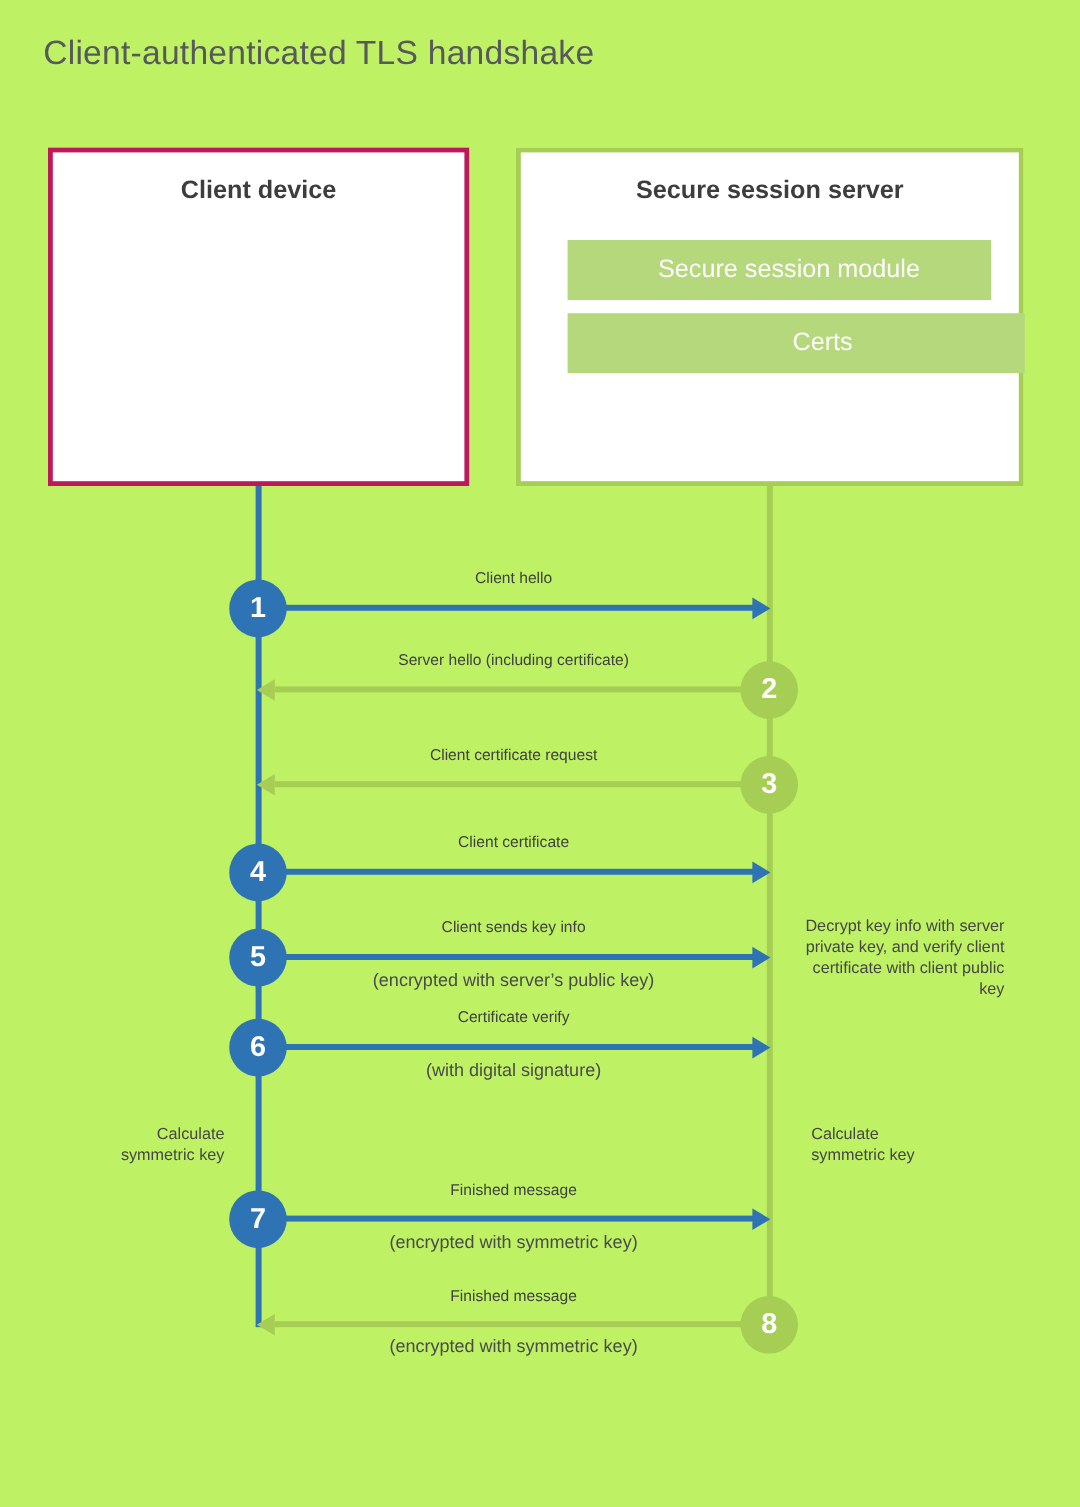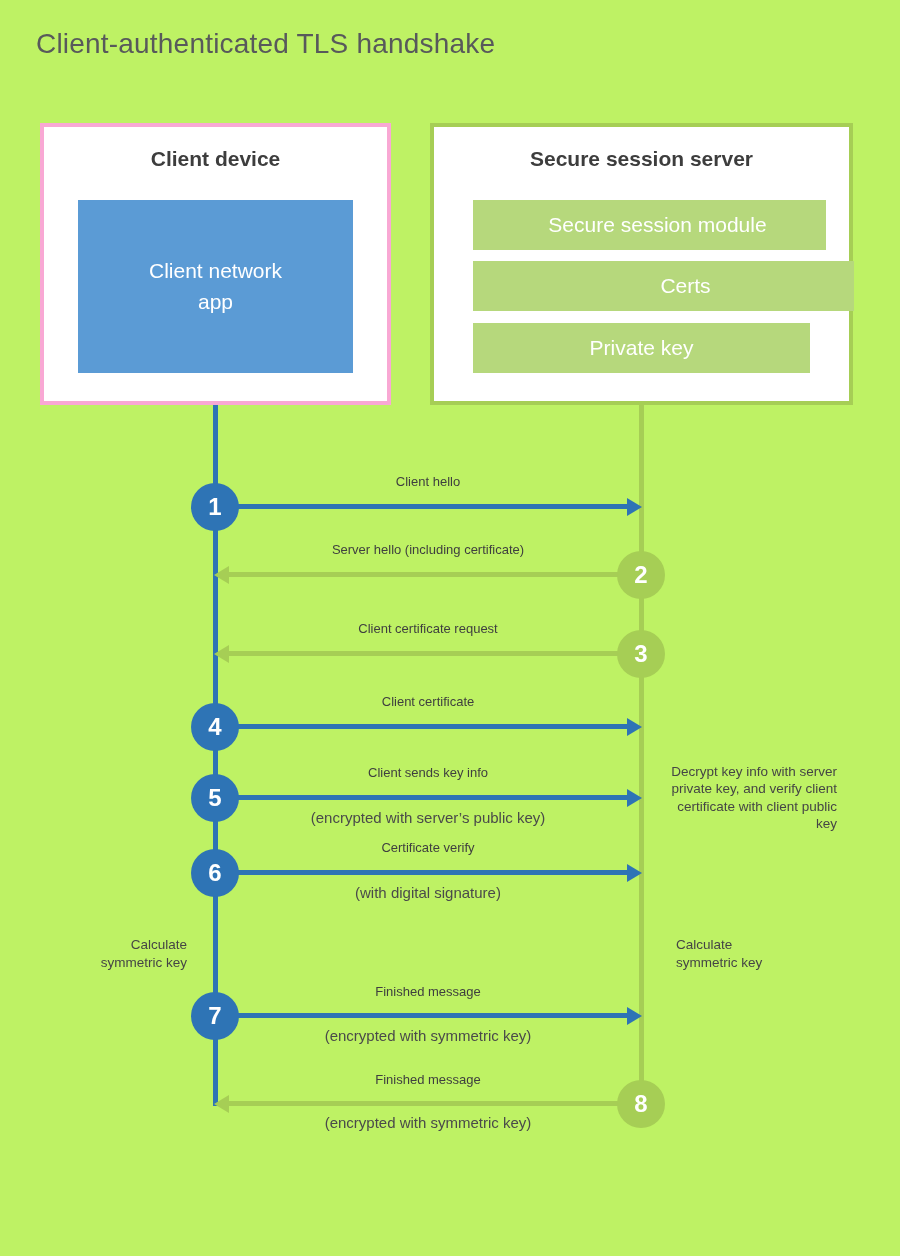--- a/index.html
+++ b/index.html
@@ -6,21 +6,21 @@
   .page{
     position:relative;width:900px;height:1256px;background:#bef264;
     font-family:"Liberation Sans","DejaVu Sans",sans-serif;overflow:hidden;
   }
   .title{
     position:absolute;left:36px;top:28px;margin:0;
     font-size:28px;font-weight:300;color:#58595b;letter-spacing:0.2px;
   }
   
   .box{position:absolute;top:123px;height:282px;background:#fff;box-sizing:border-box;}
-  .box.client{left:40px;width:351px;border:4px solid #f9a8d4;padding-left:39px;}
+  .box.client{left:40px;width:351px;border:4px solid #be185d;padding-left:39px;}
   .box.server{left:430px;width:423px;border:4px solid #a6ce55;}
   .box-title{
     position:absolute;left:0;right:0;top:20px;text-align:center;
     font-size:21px;font-weight:bold;color:#3d3d3d;
   }
   .app-box{
     position:absolute;left:34px;top:73px;width:275px;height:173px;background:#5b9bd5;
     display:flex;align-items:center;justify-content:center;
   }
   .app-box span{width:160px;text-align:center;font-size:21px;color:#fff;line-height:1.45;}
@@ -66,30 +66,26 @@
 </style>
 </head>
 <body>
 
 <div class="page">
 
   <h1 class="title">Client-authenticated TLS handshake</h1>
 
   <div class="box client">
     <div class="box-title">Client device</div>
-    <div class="app-box">
-      <span>Client network app</span>
-    </div>
   </div>
 
   <div class="box server">
     <div class="box-title">Secure session server</div>
     <div class="bar b1">Secure session module</div>
     <div class="bar b2">Certs</div>
-    <div class="bar b3">Private key</div>
   </div>
 
   <div class="lifeline blue"></div>
   <div class="lifeline green"></div>
 
   <div class="lbl" style="top:474px">Client hello</div>
   <div class="hline blue to-right" style="top:504px"></div>
   <div class="ahead right" style="top:498px"></div>
   <div class="circle blue" style="top:483px">1</div>
 

